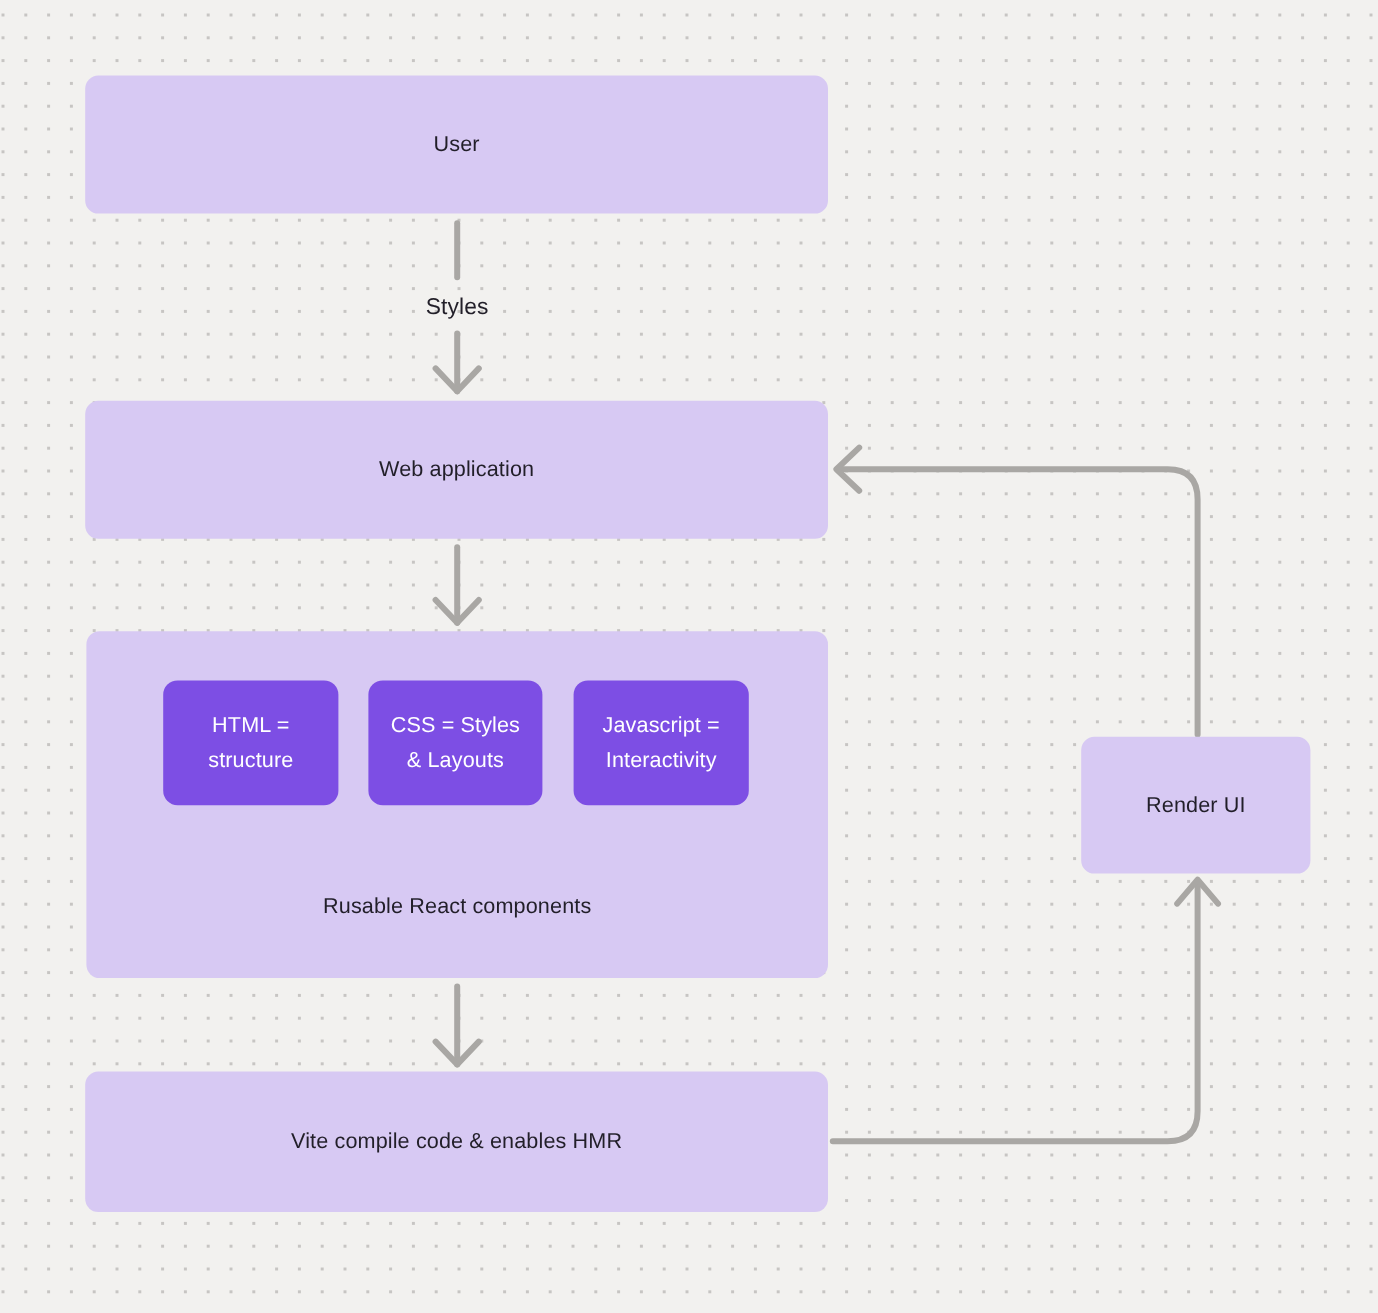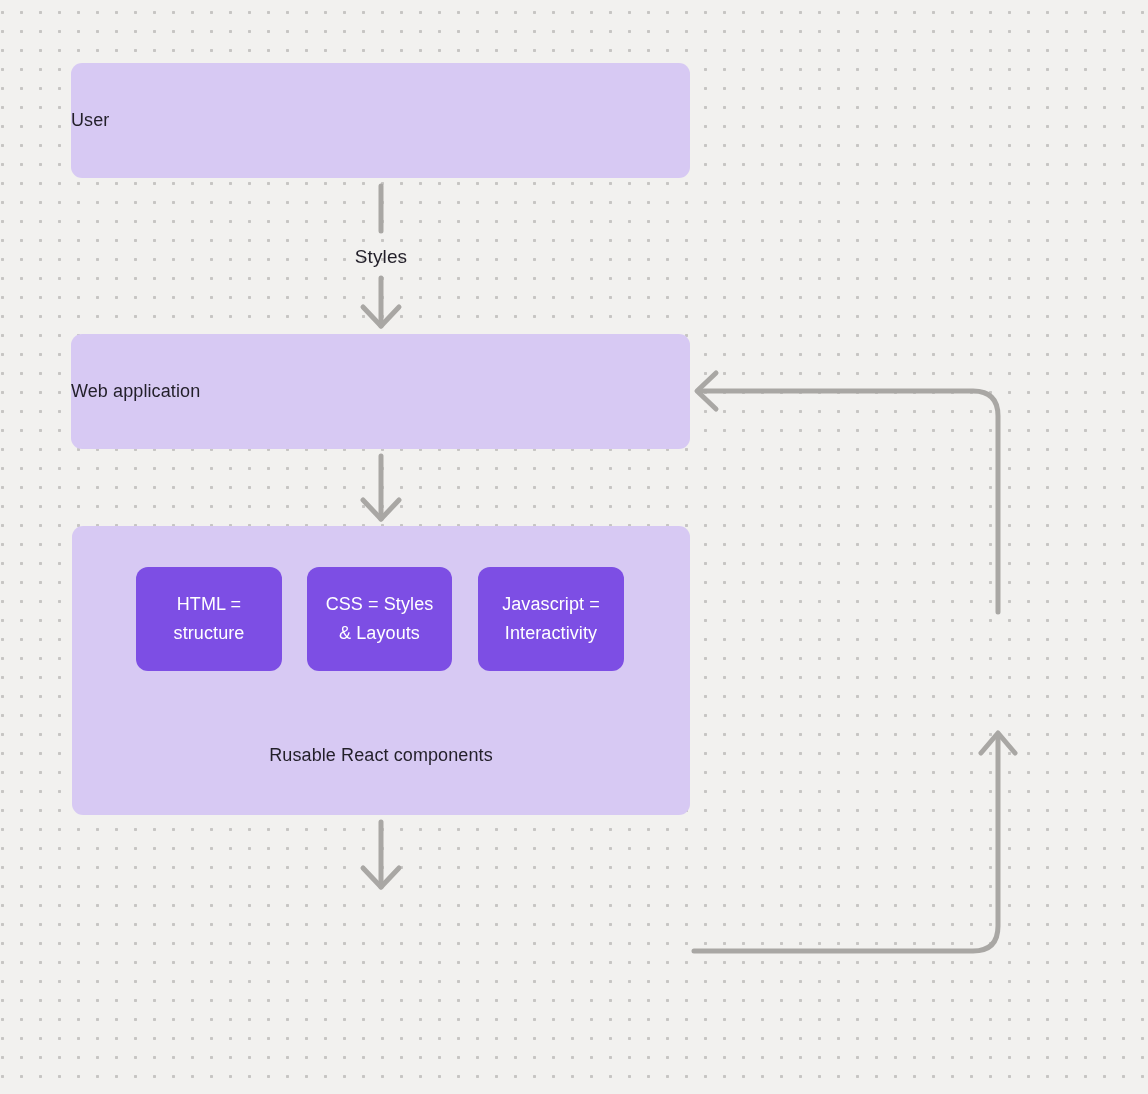--- a/index.html
+++ b/index.html
@@ -38,21 +38,21 @@
     stroke-width: 5;
     stroke-linecap: round;
     stroke-linejoin: round;
   }
   .node {
     position: absolute;
     background: var(--node-fill-light);
     border-radius: 11px;
     display: flex;
     align-items: center;
-    justify-content: flex-start;
+    justify-content: center;
     color: var(--text-dark);
     font-size: 18px;
     letter-spacing: 0.1px;
     text-align: center;
   }
   .node-user            { left: 71px;  top: 63px;  width: 619px; height: 115px; }
   .node-web-application { left: 71px;  top: 334px; width: 619px; height: 115px; }
   .node-group           { left: 72px;  top: 526px; width: 618px; height: 289px; display: block; }
   .node-vite            { left: 71px;  top: 893px; width: 619px; height: 117px; }
   .node-render-ui       { left: 901px; top: 614px; width: 191px; height: 114px; }
@@ -148,15 +148,21 @@
       <span>Javascript =</span>
       <span>Interactivity</span>
     </div>
     <div class="group-caption">Rusable React components</div>
   </div>
 
   <div class="node node-web-application">
     <span>Web application</span>
   </div>
 
+  <div class="node node-vite">
+    <span>Vite compile code &amp; enables HMR</span>
+  </div>
 
+  <div class="node node-render-ui">
+    <span>Render UI</span>
+  </div>
 
 </div>
 
 </body></html>

